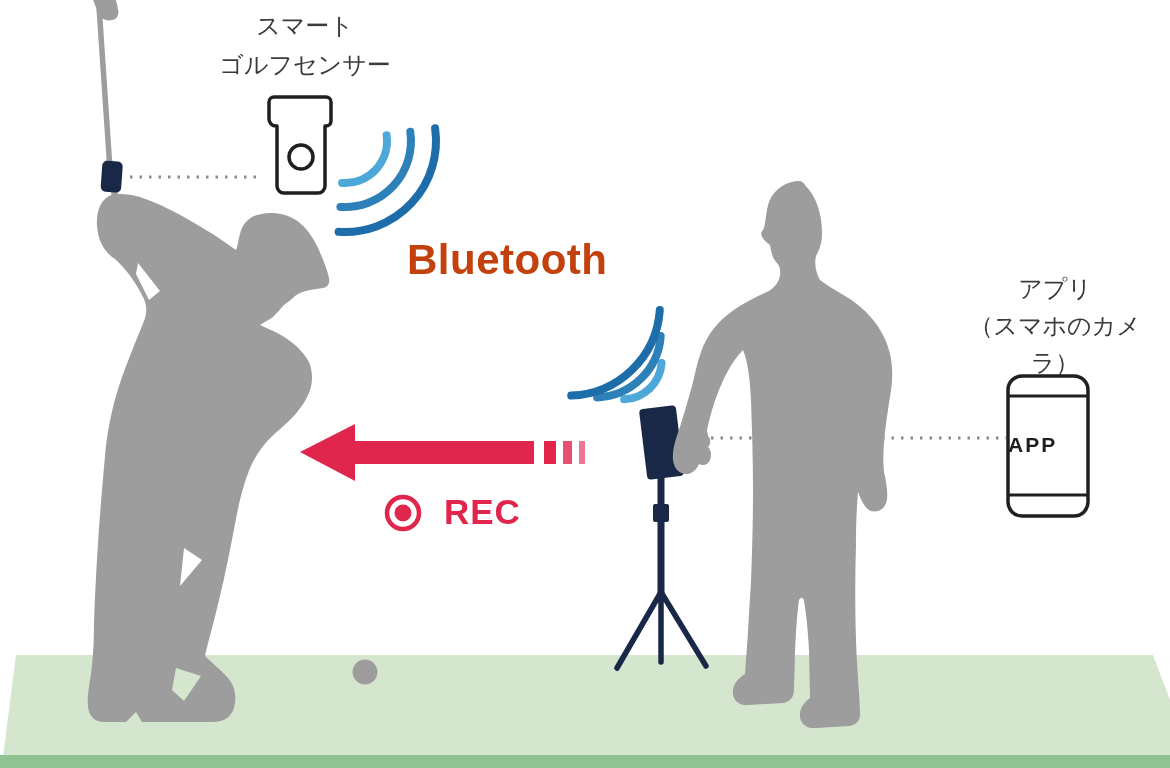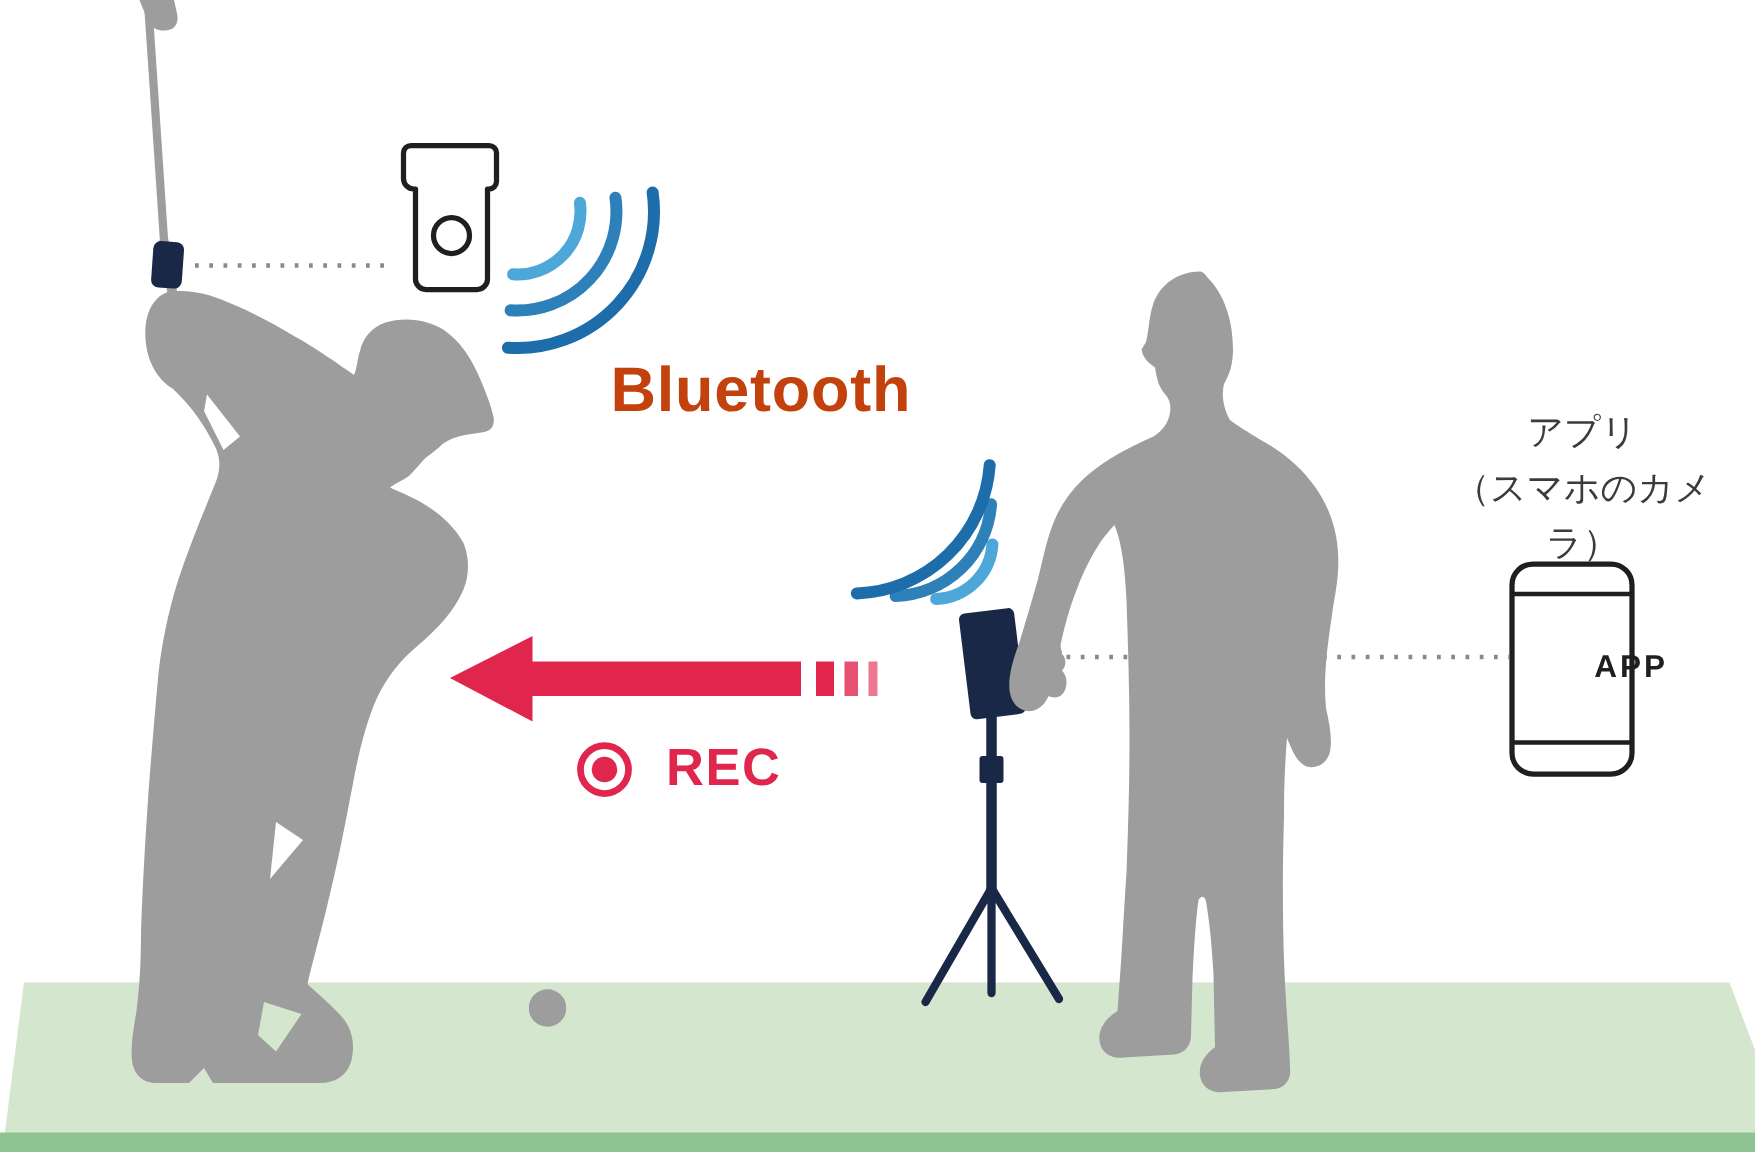--- a/index.html
+++ b/index.html
@@ -6,21 +6,21 @@
   #stage{
     position:relative;width:1170px;height:768px;background:#ffffff;overflow:hidden;
     font-family:"Liberation Sans","DejaVu Sans",sans-serif;
   }
   #scene-svg{position:absolute;left:0;top:0;}
   .lbl{position:absolute;color:#3b3b3b;}
   .lbl-sensor{left:215px;top:6px;width:180px;text-align:center;font-size:24px;line-height:39px;font-weight:500;}
   .lbl-bluetooth{left:407px;top:236px;font-size:42px;font-weight:bold;color:#c2410c;letter-spacing:0.5px;}
   .lbl-rec{left:416px;top:492px;font-size:35px;font-weight:bold;color:#e0264d;letter-spacing:1px;margin-left:28px;}
   .lbl-app{left:955px;top:270px;width:200px;text-align:center;font-size:24px;line-height:37px;font-weight:500;}
-  .lbl-app-screen{left:1008px;top:433px;width:104px;text-align:right;font-size:21px;font-weight:bold;color:#1f1f1f;letter-spacing:2px;}
+  .lbl-app-screen{left:1008px;top:433px;width:104px;text-align:left;font-size:21px;font-weight:bold;color:#1f1f1f;letter-spacing:2px;}
   .line{display:block;}
 </style>
 </head>
 <body>
 
 <div id="stage">
 
   <svg id="scene-svg" width="1170" height="768" viewBox="0 0 1170 768" xmlns="http://www.w3.org/2000/svg">
 
     <path d="M692,438 H1006" fill="none" stroke="#8a8a8a" stroke-width="3" stroke-dasharray="2.5 7"></path>
@@ -132,20 +132,24 @@
          C832,288 825,284 820,280 C816,273 814,264 816,256
          C820,249 822,242 822,233 C822,213 816,196 805,185
          C803,182 801,181 800,181 Z"></path>
 
     <g>
       <rect x="1008" y="376" width="80" height="140" rx="14" fill="#ffffff" stroke="#1f1f1f" stroke-width="3.5"></rect>
       <path d="M1009,396 H1087 M1009,495 H1087" stroke="#1f1f1f" stroke-width="3" fill="none"></path>
     </g>
   </svg>
 
+  <div class="lbl lbl-sensor">
+    <span class="line">スマート</span>
+    <span class="line">ゴルフセンサー</span>
+  </div>
 
   <div class="lbl lbl-bluetooth">Bluetooth</div>
 
   <div class="lbl lbl-rec">REC</div>
 
   <div class="lbl lbl-app">
     <span class="line">アプリ</span>
     <span class="line">（スマホのカメラ）</span>
   </div>
 

